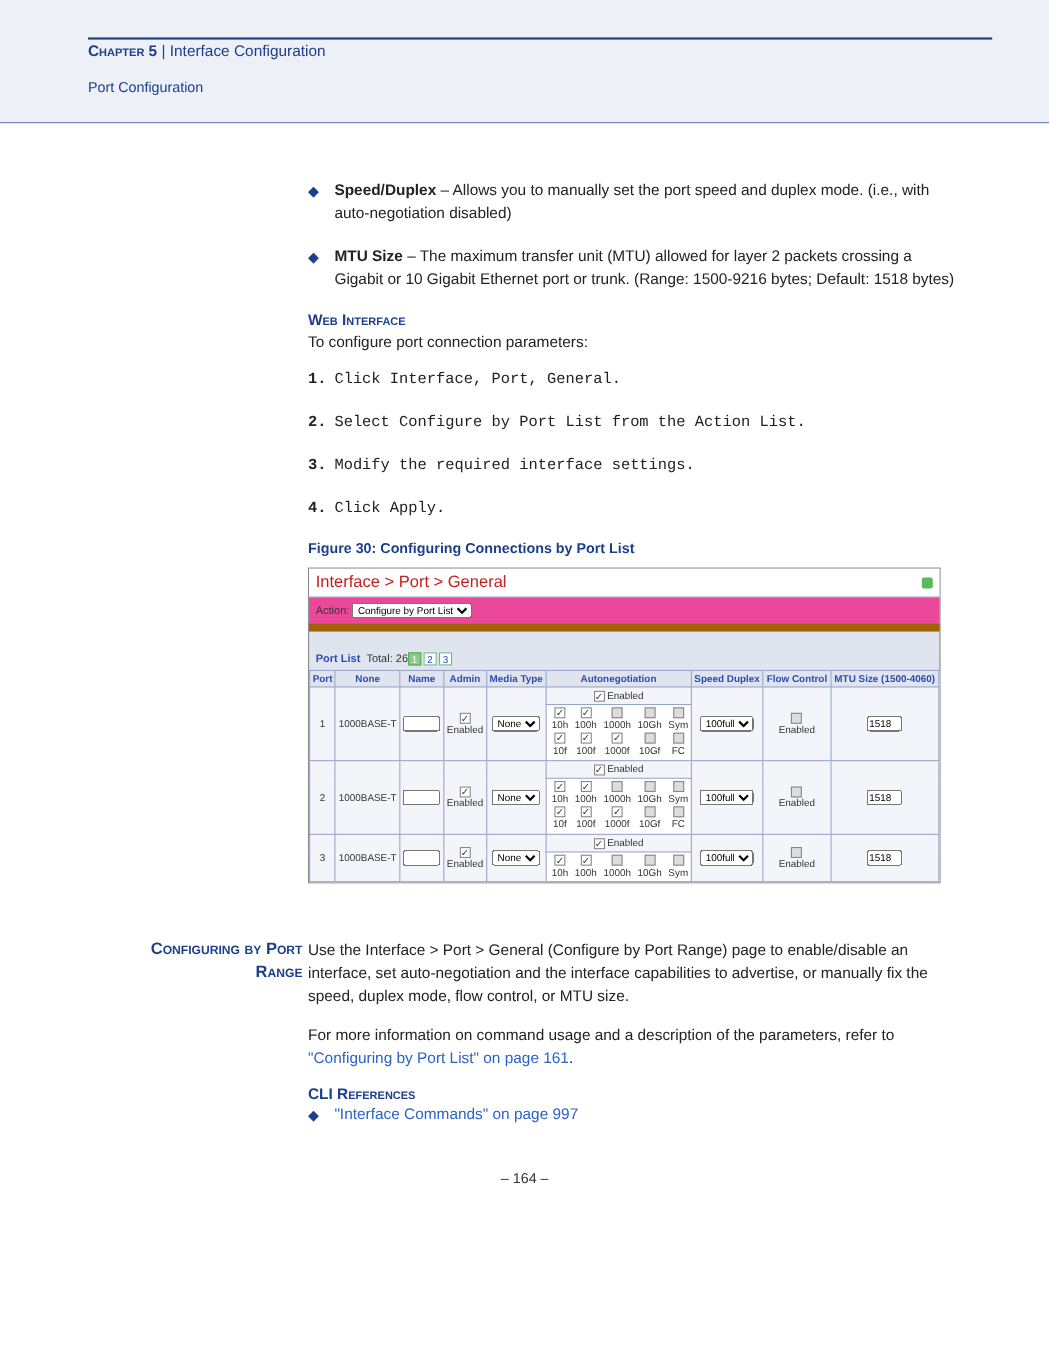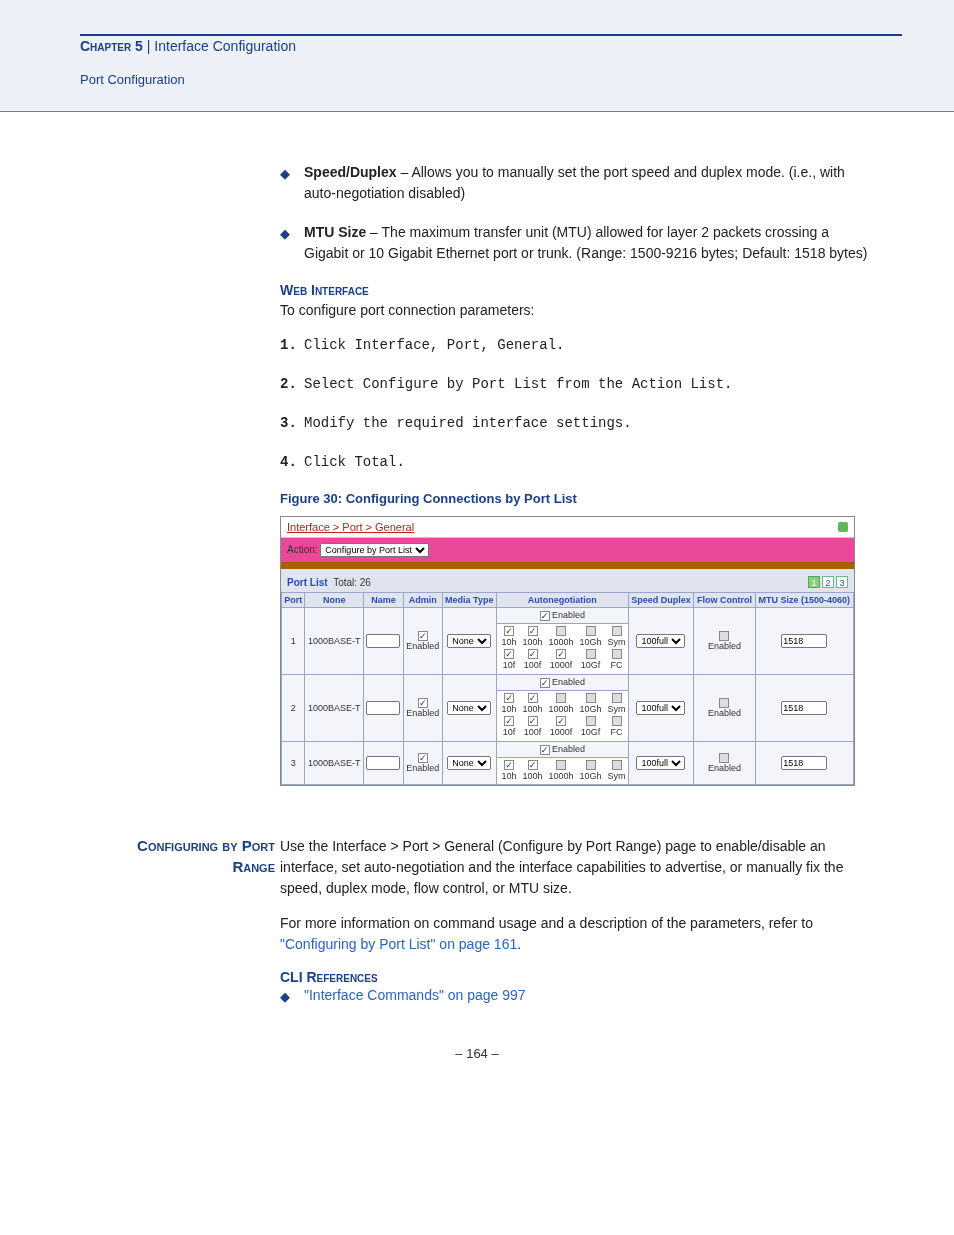--- a/index.html
+++ b/index.html
@@ -133,31 +133,31 @@
     margin-bottom: 50px;
   }
   .shot-top {
     background: #fff;
     border-bottom: 1px solid #c0c6da;
     padding: 4px 6px;
     display:flex;
     justify-content: space-between;
     align-items:center;
   }
-  .bc { color: #c02020; font-size: 11px; text-decoration: underline; }
+  .bc { color: #c02020; font-size: 15px; }
   .help-icon { width:10px; height:10px; background:#5bb85b; border-radius:2px;}
   .shot-action {
     background: #ec4899;
     padding: 5px 6px;
     border-bottom: 7px solid #a16207;
   }
   .shot-action select { font-size:10px; }
   .listbar {
-    display:flex; justify-content:space-between; align-items:center;
-    padding: 7px 6px 4px 6px;
+    display:flex; align-items:center;
+    padding: 19px 6px 4px 6px;
   }
   .listbar .bluetxt { color:#2a4db3; font-weight:bold; }
   .pager { display:flex; gap:2px;}
   .pager span {
     display:inline-block; width:12px; height:12px; line-height:12px;
     text-align:center; border:1px solid #6b8; font-size:9px;
     background:#fff; color:#2a4db3;
   }
   .pager span.cur { background:#8c8; color:#fff; border-color:#5a5;}
   table.ports {
@@ -172,21 +172,21 @@
   }
   table.ports thead th {
     background:#e0e4ef; color:#2a4db3; font-weight:bold;
     font-size:9px;
   }
   .subrow td { background:#f3f5fb; }
   .cbx { display:inline-block; width:10px; height:10px; border:1px solid #888; background:#fff; vertical-align:middle;}
   .cbx.chk::after { content:"✓"; font-size:9px; line-height:9px; display:block; color:#333;}
   .cbx.dis { background:#ddd; }
   select.tiny, input.tiny { font-size:9px; height:14px; padding:0;}
-  input.tiny { width:46px; }
+  input.tiny { width:32px; }
   .autocell { font-size:9px; line-height:1.3; }
   .autogrid { display:flex; gap:6px; justify-content:flex-end;}
   .acol { display:flex; flex-direction:column; align-items:center; gap:1px;}
 </style>
 </head>
 <body>
 
 <div class="page">
 
   <div class="header-band">
@@ -208,21 +208,21 @@
       </li>
     </ul>
 
     <div class="sec-head">Web Interface</div>
     <div class="body-para">To configure port connection parameters:</div>
 
     <ol class="steps">
       <li>Click Interface, Port, General.</li>
       <li>Select Configure by Port List from the Action List.</li>
       <li>Modify the required interface settings.</li>
-      <li>Click Total.</li>
+      <li>Click Apply.</li>
     </ol>
 
     <div class="fig-caption">Figure 30:  Configuring Connections by Port List</div>
 
     <div class="shot">
       <div class="shot-top">
         <span class="bc">Interface &gt; Port &gt; General</span>
         <span class="help-icon"></span>
       </div>
       <div class="shot-action">

